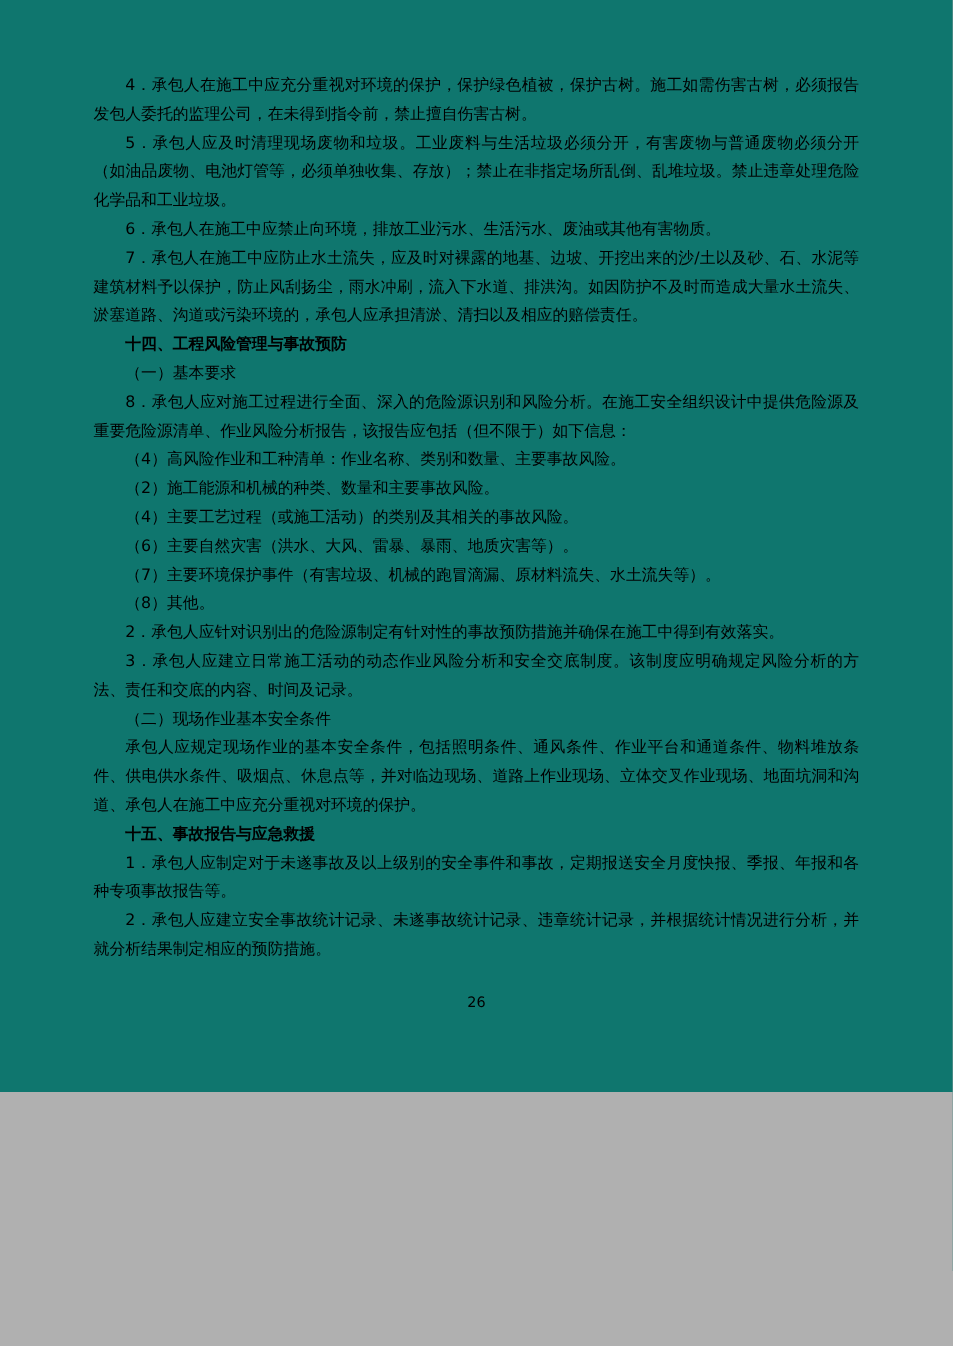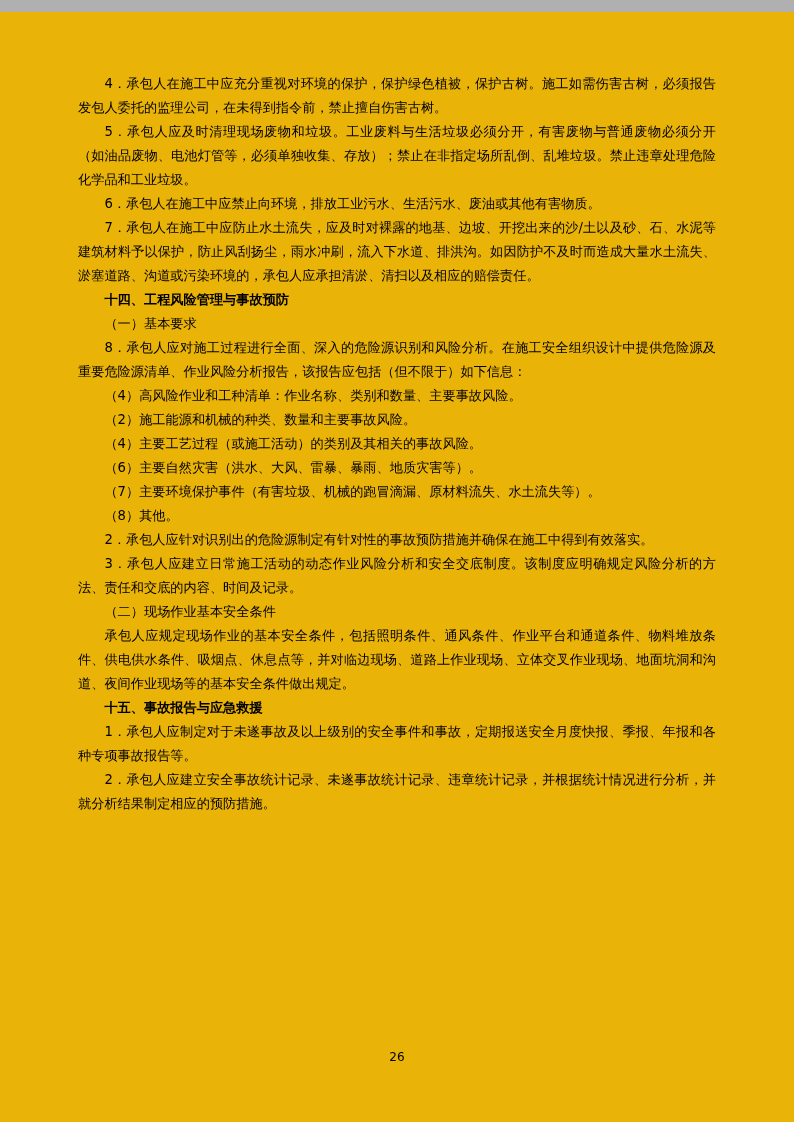--- a/index.html
+++ b/index.html
@@ -2,23 +2,23 @@
 <html><head>
 <meta charset="utf-8">
 <style>
   html, body {
     margin: 0;
     padding: 0;
     background: #b0b0b0;
   }
   .page {
     width: 794px;
-    height: 1110px;
-    background: #eab308;
-    margin: 12px auto;
+    height: 910px;
+    background: #0f766e;
+    margin: 0 auto;
     position: relative;
     box-sizing: border-box;
     padding: 60px 78px 40px 78px;
     font-family: "DejaVu Sans", "Liberation Sans", sans-serif;
     color: #000000;
     overflow: hidden;
   }
   .body-text {
     font-size: 13.2px;
     line-height: 1.82;
@@ -35,21 +35,21 @@
   }
   p.heading {
     margin: 0;
     text-indent: 2em;
     font-weight: bold;
   }
   .page-number {
     position: absolute;
     left: 0;
     right: 0;
-    bottom: 58px;
+    bottom: 68px;
     text-align: center;
     font-size: 12px;
     font-family: "DejaVu Sans", "Liberation Sans", sans-serif;
   }
 </style>
 </head>
 <body>
 
 <div class="page">
   <div class="body-text" id="doc-body">
@@ -62,19 +62,19 @@
       <p class="para para">8．承包人应对施工过程进行全面、深入的危险源识别和风险分析。在施工安全组织设计中提供危险源及重要危险源清单、作业风险分析报告，该报告应包括（但不限于）如下信息：</p>
       <p class="para sub">（4）高风险作业和工种清单：作业名称、类别和数量、主要事故风险。</p>
       <p class="para sub">（2）施工能源和机械的种类、数量和主要事故风险。</p>
       <p class="para sub">（4）主要工艺过程（或施工活动）的类别及其相关的事故风险。</p>
       <p class="para sub">（6）主要自然灾害（洪水、大风、雷暴、暴雨、地质灾害等）。</p>
       <p class="para sub">（7）主要环境保护事件（有害垃圾、机械的跑冒滴漏、原材料流失、水土流失等）。</p>
       <p class="para sub">（8）其他。</p>
       <p class="para para">2．承包人应针对识别出的危险源制定有针对性的事故预防措施并确保在施工中得到有效落实。</p>
       <p class="para para">3．承包人应建立日常施工活动的动态作业风险分析和安全交底制度。该制度应明确规定风险分析的方法、责任和交底的内容、时间及记录。</p>
       <p class="para sub">（二）现场作业基本安全条件</p>
-      <p class="para para">承包人应规定现场作业的基本安全条件，包括照明条件、通风条件、作业平台和通道条件、物料堆放条件、供电供水条件、吸烟点、休息点等，并对临边现场、道路上作业现场、立体交叉作业现场、地面坑洞和沟道、夜间作业现场等的基本安全条件做出规定。</p>
+      <p class="para para">承包人应规定现场作业的基本安全条件，包括照明条件、通风条件、作业平台和通道条件、物料堆放条件、供电供水条件、吸烟点、休息点等，并对临边现场、道路上作业现场、立体交叉作业现场、地面坑洞和沟道、承包人在施工中应充分重视对环境的保护。</p>
       <p class="para heading">十五、事故报告与应急救援</p>
       <p class="para para">1．承包人应制定对于未遂事故及以上级别的安全事件和事故，定期报送安全月度快报、季报、年报和各种专项事故报告等。</p>
       <p class="para para">2．承包人应建立安全事故统计记录、未遂事故统计记录、违章统计记录，并根据统计情况进行分析，并就分析结果制定相应的预防措施。</p>
     </div>
   <div class="page-number">26</div>
 </div>
 
 </body></html>

